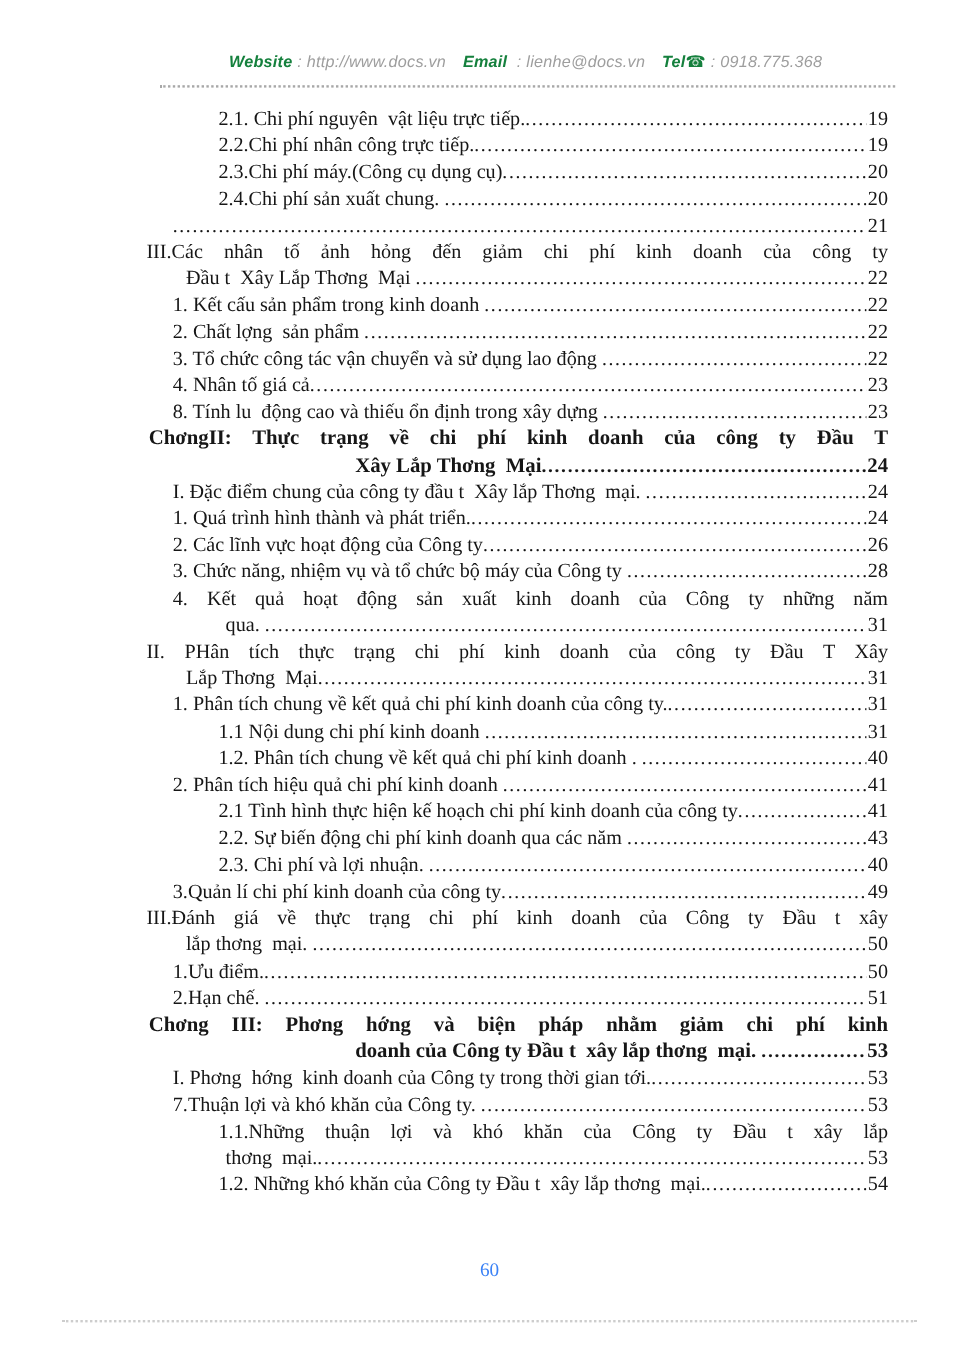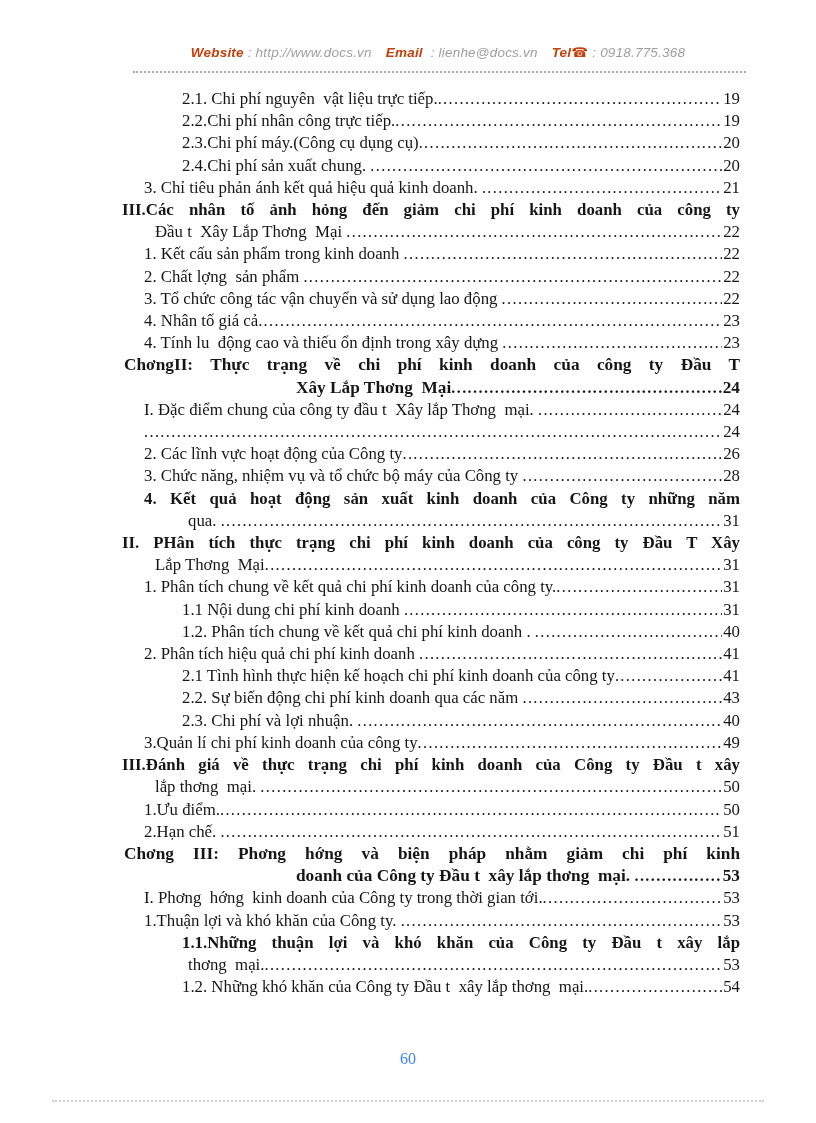--- a/index.html
+++ b/index.html
@@ -9,40 +9,40 @@
     overflow:hidden;
   }
   
   .header {
     position:absolute; top:44px; left:120px; right:60px;
     text-align:center;
     font-family:"Liberation Sans","DejaVu Sans",sans-serif;
     font-style:italic; font-size:13.5px; color:#9a9a9a;
     white-space:pre; letter-spacing:0.2px;
   }
-  .header .hl { font-weight:700; color:#c2410c; }
+  .header .hl { font-weight:700; color:#15803d; }
   .header .hv { color:#9e9e9e; }
   .header .gap { display:inline-block; width:14px; }
   .header-rule {
     position:absolute; top:71px; left:133px; right:70px;
     border-top:2px dotted #a8a8a8; height:0;
   }
   
   .toc {
     position:absolute; top:88px; left:100px; width:640px;
     font-size:16.8px; line-height:22.2px;
   }
   .toc-line { display:flex; align-items:baseline; overflow:hidden; }
   .toc-line .t { white-space:pre; flex:0 1 auto; }
   .leader {
     flex:1 1 auto; min-width:4px; overflow:hidden; white-space:nowrap;
     letter-spacing:1.4px; font-size:16.2px;
   }
   .pg { flex:0 0 auto; padding-left:1px; }
-  .spread { display:block; text-align:justify; text-align-last:justify;font-weight:bold; }
+  .spread { display:block; text-align:justify; text-align-last:justify; }
   .spread .t { white-space:normal; }
   .bold { font-weight:700; font-size:17.3px;font-family:Liberation Serif, serif; }
   .i-roman { padding-left:22px; }
   .i-rcont { padding-left:55px; }
   .i-num   { padding-left:44px; }
   .i-sub   { padding-left:82px; }
   .i-scont { padding-left:88px;justify-content:flex-end; }
   .i-chap  { padding-left:24px; }
   .i-ccont { padding-left:196px; }
   
@@ -79,21 +79,20 @@
         <span class="t">2.3.Chi phí máy.(Công cụ dụng cụ)</span>
         <span class="leader">....................................................................................................................................................................................................................................................................</span>
         <span class="pg">20</span>
       </div>
       <div class="toc-line i-sub">
         <span class="t">2.4.Chi phí sản xuất chung. </span>
         <span class="leader">....................................................................................................................................................................................................................................................................</span>
         <span class="pg">20</span>
       </div>
       <div class="toc-line i-num">
-        <span class="t">3. Chỉ tiêu phản ánh kết quả hiệu quả kinh doanh. </span>
         <span class="leader">....................................................................................................................................................................................................................................................................</span>
         <span class="pg">21</span>
       </div>
       <div class="toc-line i-roman spread"><span class="t">III.Các nhân tố ảnh hỏng  đến giảm chi phí kinh doanh của công ty</span></div>
       <div class="toc-line i-rcont">
         <span class="t">Đầu t  Xây Lắp Thơng  Mại </span>
         <span class="leader">....................................................................................................................................................................................................................................................................</span>
         <span class="pg">22</span>
       </div>
       <div class="toc-line i-num">
@@ -110,36 +109,37 @@
         <span class="t">3. Tổ chức công tác vận chuyển và sử dụng lao động </span>
         <span class="leader">....................................................................................................................................................................................................................................................................</span>
         <span class="pg">22</span>
       </div>
       <div class="toc-line i-num">
         <span class="t">4. Nhân tố giá cả</span>
         <span class="leader">....................................................................................................................................................................................................................................................................</span>
         <span class="pg">23</span>
       </div>
       <div class="toc-line i-num">
-        <span class="t">4. Tính lu  động cao và thiếu ổn định trong xây dựng </span>
+        <span class="t">8. Tính lu  động cao và thiếu ổn định trong xây dựng </span>
         <span class="leader">....................................................................................................................................................................................................................................................................</span>
         <span class="pg">23</span>
       </div>
       <div class="toc-line i-chap bold spread"><span class="t">ChơngII:  Thực trạng về chi phí kinh doanh của công ty Đầu T</span></div>
       <div class="toc-line i-ccont bold">
         <span class="t">Xây Lắp Thơng  Mại</span>
         <span class="leader">....................................................................................................................................................................................................................................................................</span>
         <span class="pg">24</span>
       </div>
       <div class="toc-line i-num">
         <span class="t">I. Đặc điểm chung của công ty đầu t  Xây lắp Thơng  mại. </span>
         <span class="leader">....................................................................................................................................................................................................................................................................</span>
         <span class="pg">24</span>
       </div>
       <div class="toc-line i-num">
+        <span class="t">1. Quá trình hình thành và phát triển.</span>
         <span class="leader">....................................................................................................................................................................................................................................................................</span>
         <span class="pg">24</span>
       </div>
       <div class="toc-line i-num">
         <span class="t">2. Các lĩnh vực hoạt động của Công ty</span>
         <span class="leader">....................................................................................................................................................................................................................................................................</span>
         <span class="pg">26</span>
       </div>
       <div class="toc-line i-num">
         <span class="t">3. Chức năng, nhiệm vụ và tổ chức bộ máy của Công ty </span>
@@ -219,21 +219,21 @@
         <span class="t">doanh của Công ty Đầu t  xây lắp thơng  mại. </span>
         <span class="leader">....................................................................................................................................................................................................................................................................</span>
         <span class="pg">53</span>
       </div>
       <div class="toc-line i-num">
         <span class="t">I. Phơng  hớng  kinh doanh của Công ty trong thời gian tới.</span>
         <span class="leader">....................................................................................................................................................................................................................................................................</span>
         <span class="pg">53</span>
       </div>
       <div class="toc-line i-num">
-        <span class="t">1.Thuận lợi và khó khăn của Công ty. </span>
+        <span class="t">7.Thuận lợi và khó khăn của Công ty. </span>
         <span class="leader">....................................................................................................................................................................................................................................................................</span>
         <span class="pg">53</span>
       </div>
       <div class="toc-line i-sub spread"><span class="t">1.1.Những thuận lợi và khó khăn của Công ty Đầu t  xây lắp</span></div>
       <div class="toc-line i-scont">
         <span class="t">thơng  mại.</span>
         <span class="leader">....................................................................................................................................................................................................................................................................</span>
         <span class="pg">53</span>
       </div>
       <div class="toc-line i-sub">

